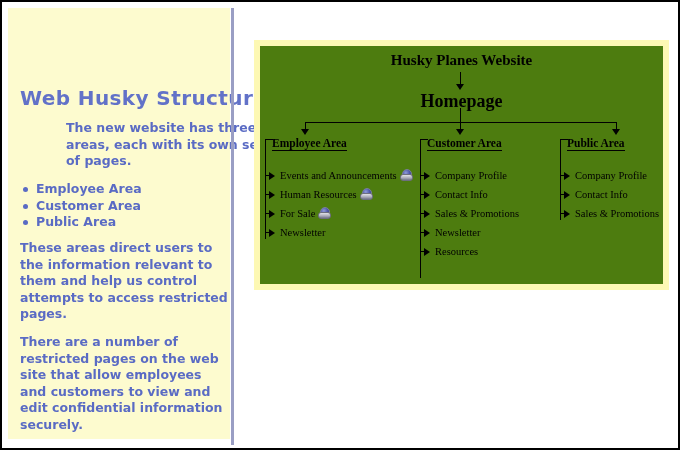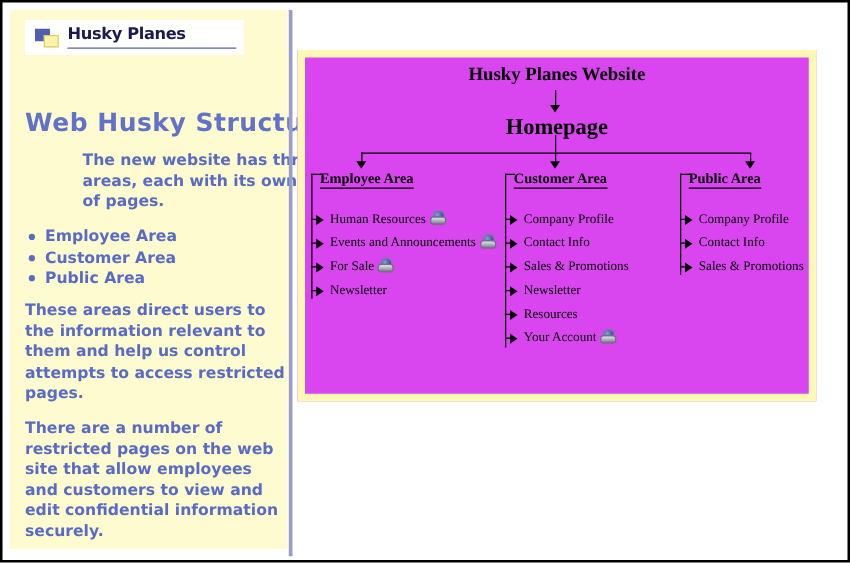--- a/index.html
+++ b/index.html
@@ -151,27 +151,27 @@
     top: 6px;
     width: 5px;
     height: 5px;
     border-radius: 50%;
     background: #5a6bc4;
   }
 
   
   #diagram-panel {
     position: absolute;
-    left: 236px;
+    left: 252px;
     top: 38px;
     width: 415px;
-    height: 281px;
+    height: 250px;
     box-sizing: border-box;
     border: 6px solid #fdf8b4;
-    background: #d946ef;
+    background: #4d7c0f;
   }
   #diagram-inner {
     position: relative;
     width: 100%;
     height: 100%;
   }
 
   .diag-title {
     position: absolute;
     left: 0;
@@ -284,28 +284,20 @@
     background: #000000;
   }
 </style>
 </head>
 <body>
 
 <div id="page">
 
   <div id="sidebar">
 
-    <div id="logo-card">
-      <div id="logo-mark">
-        <div class="sq-blue"></div>
-        <div class="sq-yellow"></div>
-      </div>
-      <div id="logo-text">Husky Planes</div>
-      <div id="logo-rule"></div>
-    </div>
 
     <div id="side-heading">Web Husky Structure</div>
 
     <div class="side-para" id="side-para-1">The new website has three areas, each with its own set of pages.</div>
 
     <ul id="side-list">
       <li>Employee Area</li>
       <li>Customer Area</li>
       <li>Public Area</li>
     </ul>
@@ -338,25 +330,25 @@
       <div class="conn" style="left:356px; top:76px; width:1px; height:9px;"></div>
       <div class="arrowhead" style="left:352px; top:83px;"></div>
 
       <div class="col-header" style="left:12px; top:91px;">Employee Area</div>
       <div class="hstub" style="left:5px; top:93px; width:8px;"></div>
       <div class="vrail" style="left:5px; top:93px; height:100px;"></div>
 
       <ul class="col-items" style="left:8px; top:120px;">
         <li>
           <span class="stem"></span>
+          <span class="bullet-arrow"></span><span>Events and Announcements</span><span class="lock-icon"><span class="ring"></span><span class="body"></span></span>
+        </li>
+        <li>
+          <span class="stem"></span>
           <span class="bullet-arrow"></span><span>Human Resources</span><span class="lock-icon"><span class="ring"></span><span class="body"></span></span>
-        </li>
-        <li>
-          <span class="stem"></span>
-          <span class="bullet-arrow"></span><span>Events and Announcements</span><span class="lock-icon"><span class="ring"></span><span class="body"></span></span>
         </li>
         <li>
           <span class="stem"></span>
           <span class="bullet-arrow"></span><span>For Sale</span><span class="lock-icon"><span class="ring"></span><span class="body"></span></span>
         </li>
         <li>
           <span class="stem"></span>
           <span class="bullet-arrow"></span><span>Newsletter</span>
         </li>
       </ul>
@@ -379,24 +371,20 @@
           <span class="bullet-arrow"></span><span>Sales &amp; Promotions</span>
         </li>
         <li>
           <span class="stem"></span>
           <span class="bullet-arrow"></span><span>Newsletter</span>
         </li>
         <li>
           <span class="stem"></span>
           <span class="bullet-arrow"></span><span>Resources</span>
         </li>
-        <li>
-          <span class="stem"></span>
-          <span class="bullet-arrow"></span><span>Your Account</span><span class="lock-icon"><span class="ring"></span><span class="body"></span></span>
-        </li>
       </ul>
 
       <div class="col-header" style="left:307px; top:91px;">Public Area</div>
       <div class="hstub" style="left:300px; top:93px; width:8px;"></div>
       <div class="vrail" style="left:300px; top:93px; height:81px;"></div>
 
       <ul class="col-items" style="left:303px; top:120px;">
         <li>
           <span class="stem"></span>
           <span class="bullet-arrow"></span><span>Company Profile</span>

